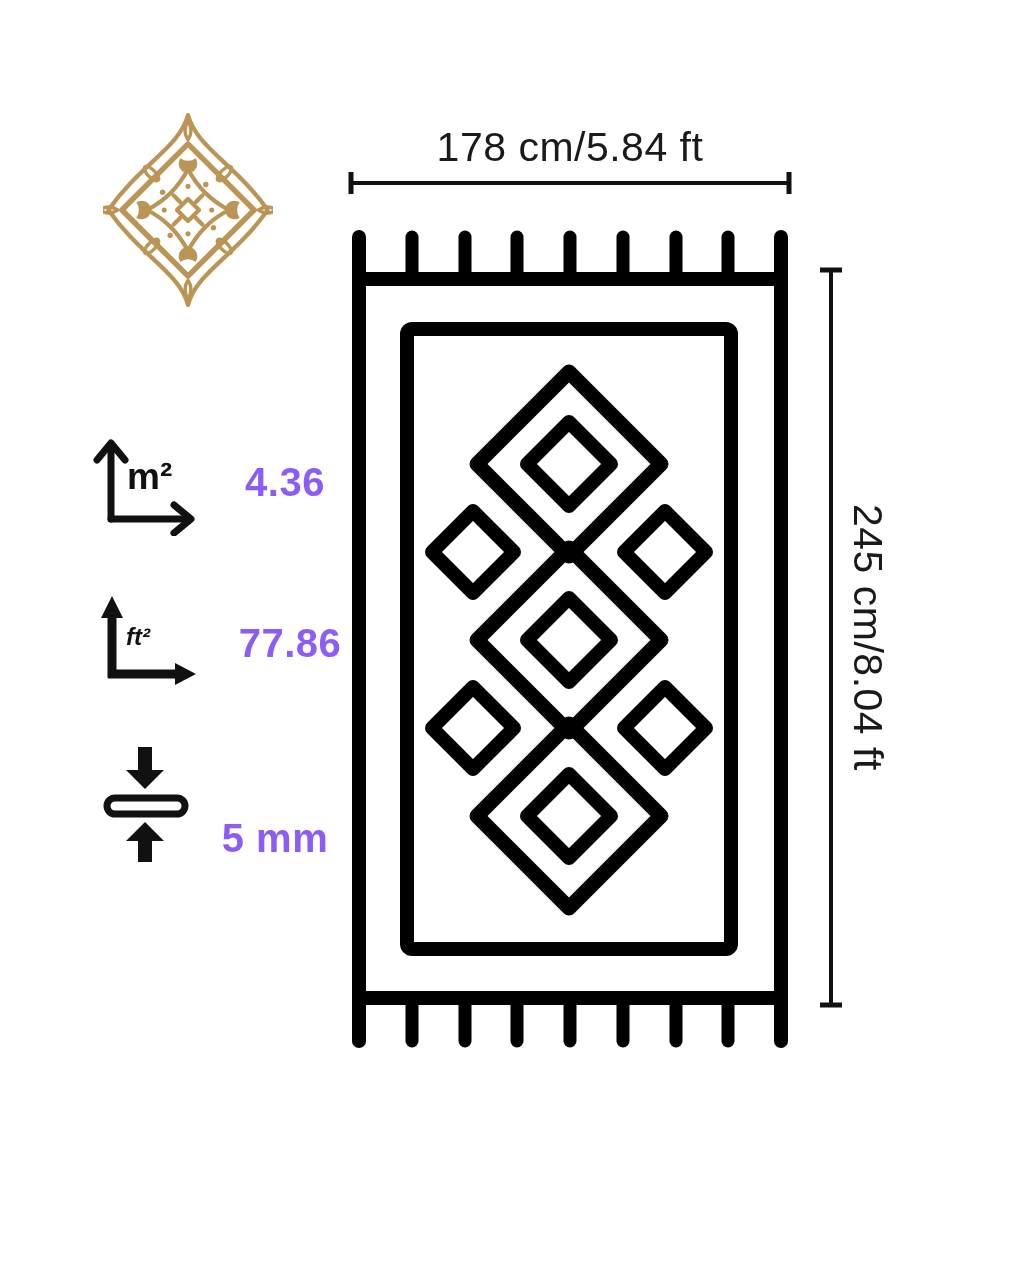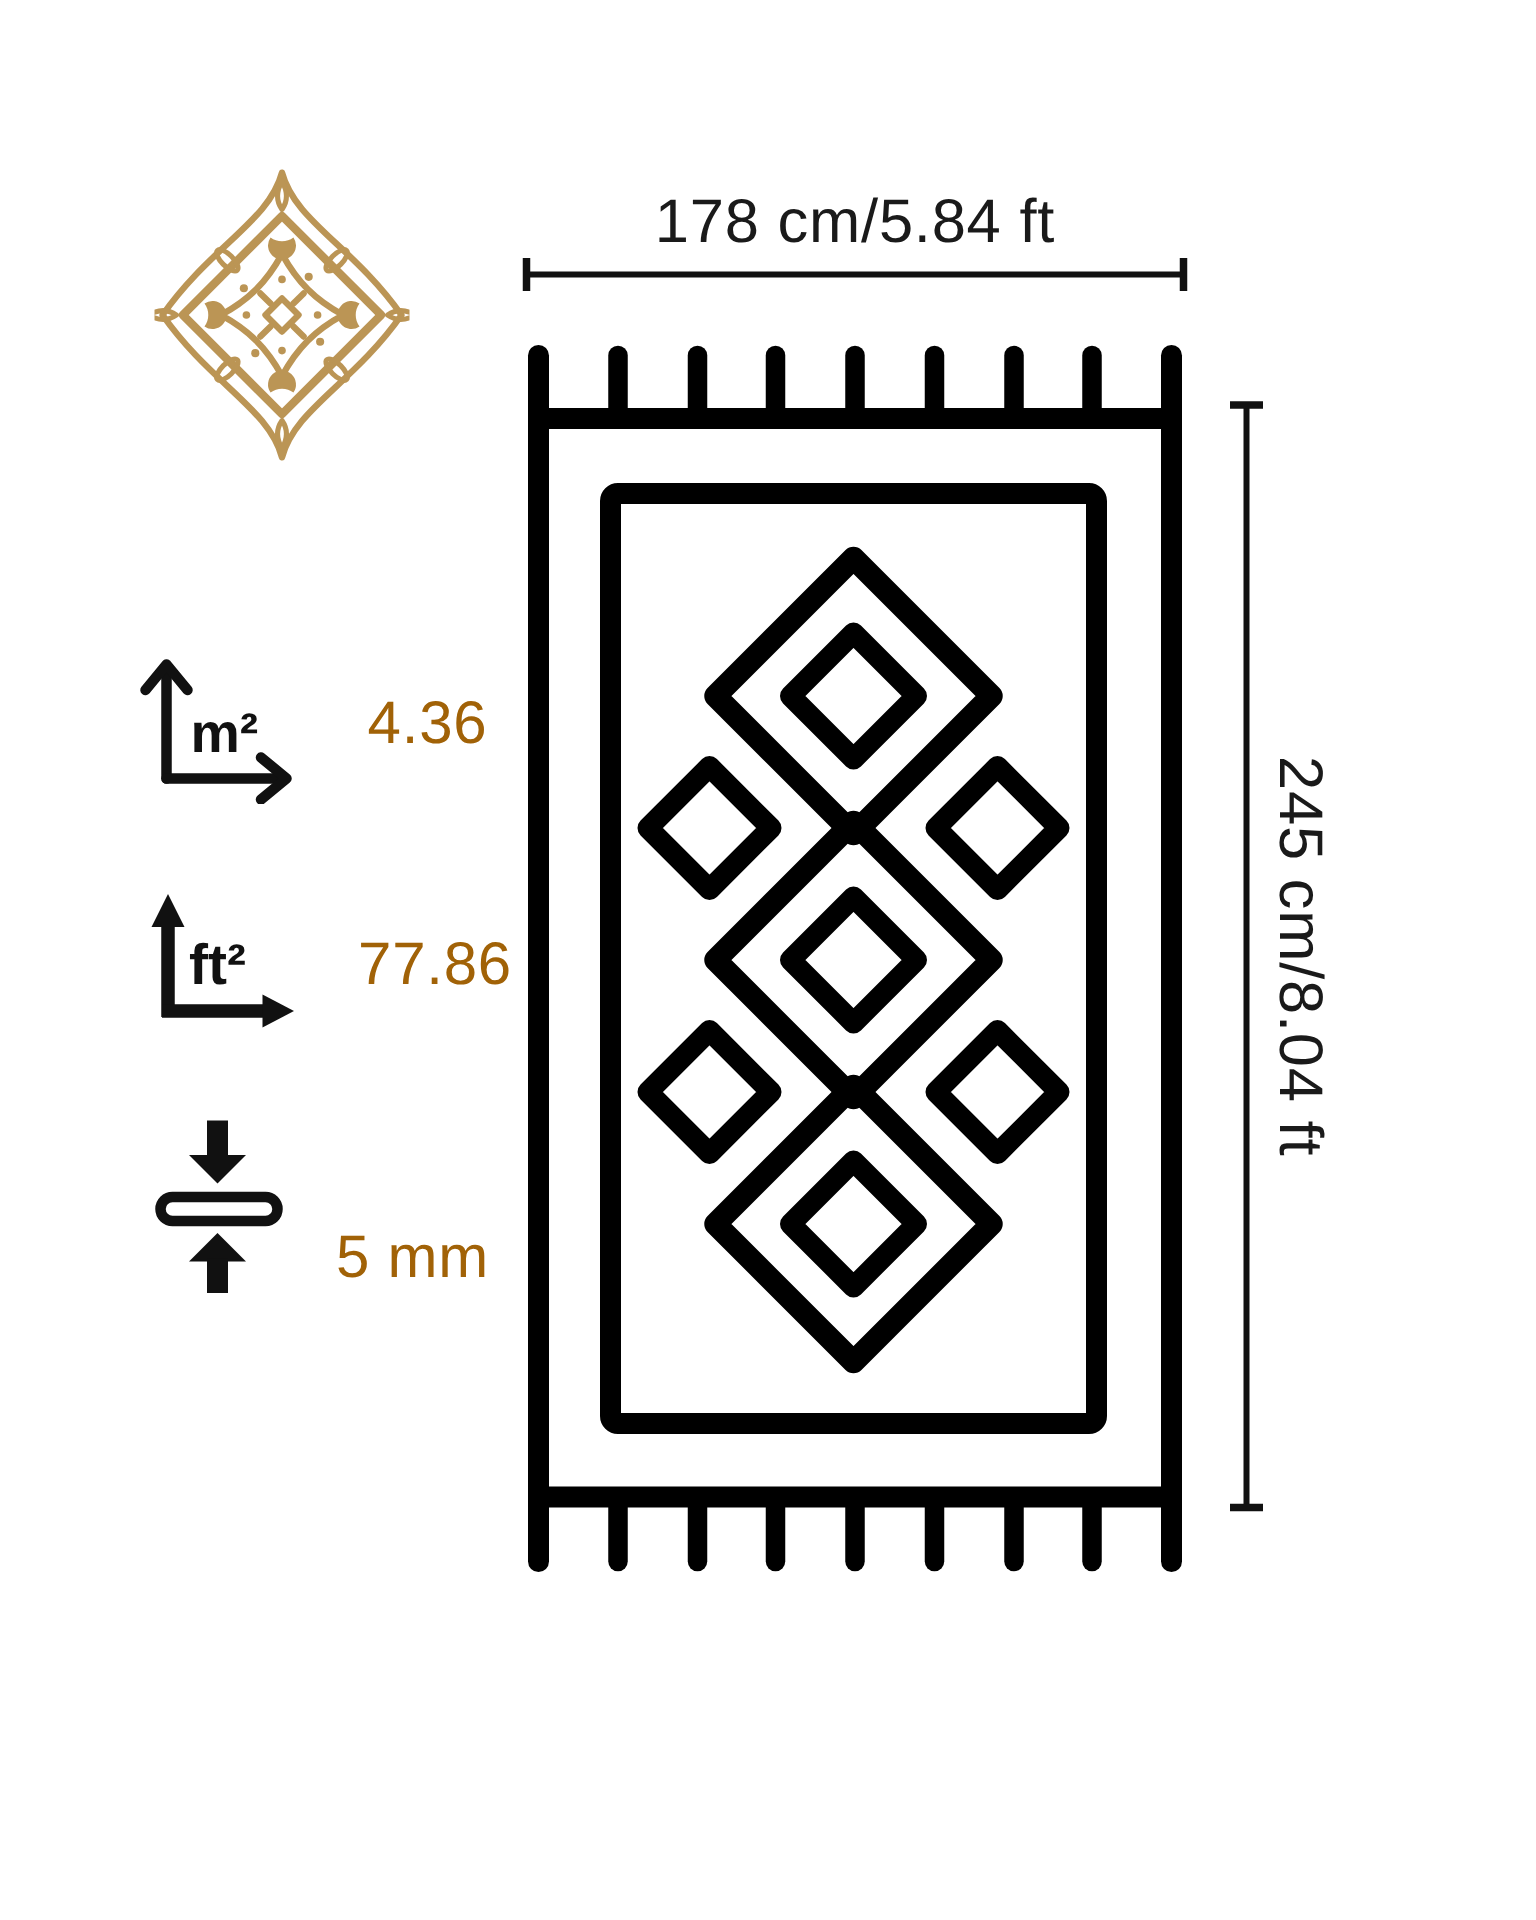--- a/index.html
+++ b/index.html
@@ -22,25 +22,25 @@
   .dim-label-top{
     left:340px;top:124px;width:460px;
     text-align:center;
   }
   .dim-label-right{
     left:842px;top:270px;width:50px;height:735px;
     display:flex;align-items:center;justify-content:center;
     writing-mode:vertical-rl;
   }
   .spec-value{
-    font-size:40px;font-weight:400;letter-spacing:0.5px;
-    text-align:center;width:150px;color:#a16207;white-space:nowrap;
+    font-size:40px;font-weight:700;letter-spacing:0.5px;
+    text-align:center;width:150px;color:#8b5cf6;white-space:nowrap;
   }
   .unit-label{font-weight:600;font-size:37px;color:#111;}
-  .unit-label-ft{font-weight:700;font-size:38px;}
+  .unit-label-ft{font-weight:700;font-size:24px;font-style:italic;}
   svg{display:block;}
 </style>
 </head>
 <body>
 
 <div class="canvas">
 
   <svg class="abs" style="left:103px;top:110px;" width="170" height="200" viewBox="0 0 200 236">
     <g stroke="#b9914f" fill="none" stroke-linecap="round" stroke-linejoin="round" opacity="0.96">
       <path stroke-width="5" d="M100,6 C110,44 156,64 194,118 C156,172 110,192 100,230 C90,192 44,172 6,118 C44,64 90,44 100,6 Z"></path>
@@ -145,21 +145,21 @@
   </svg>
 
   <svg class="abs" style="left:88px;top:428px;" width="115" height="108" viewBox="88 428 115 108">
     <g stroke="#111" fill="none" stroke-width="7" stroke-linecap="round" stroke-linejoin="round">
       <line x1="111" y1="519" x2="111" y2="446"></line>
       <polyline points="97,460 111,443 125,460"></polyline>
       <line x1="111" y1="519" x2="188" y2="519"></line>
       <polyline points="174,505 191,519 174,533"></polyline>
     </g>
   </svg>
-  <span class="abs unit-label" style="left:127px;top:468px;">m²</span>
+  <span class="abs unit-label" style="left:127px;top:456px;">m²</span>
   <div class="abs spec-value" style="left:210px;top:460px;">4.36</div>
 
   <svg class="abs" style="left:90px;top:588px;" width="115" height="112" viewBox="90 588 115 112">
     <g stroke="#111" fill="#111" stroke-width="9" stroke-linecap="butt">
       <line x1="112" y1="678" x2="112" y2="614"></line>
       <polygon points="112,596 101,618 123,618" stroke="none"></polygon>
       <line x1="108" y1="674" x2="178" y2="674"></line>
       <polygon points="196,674 175,663 175,685" stroke="none"></polygon>
     </g>
   </svg>

